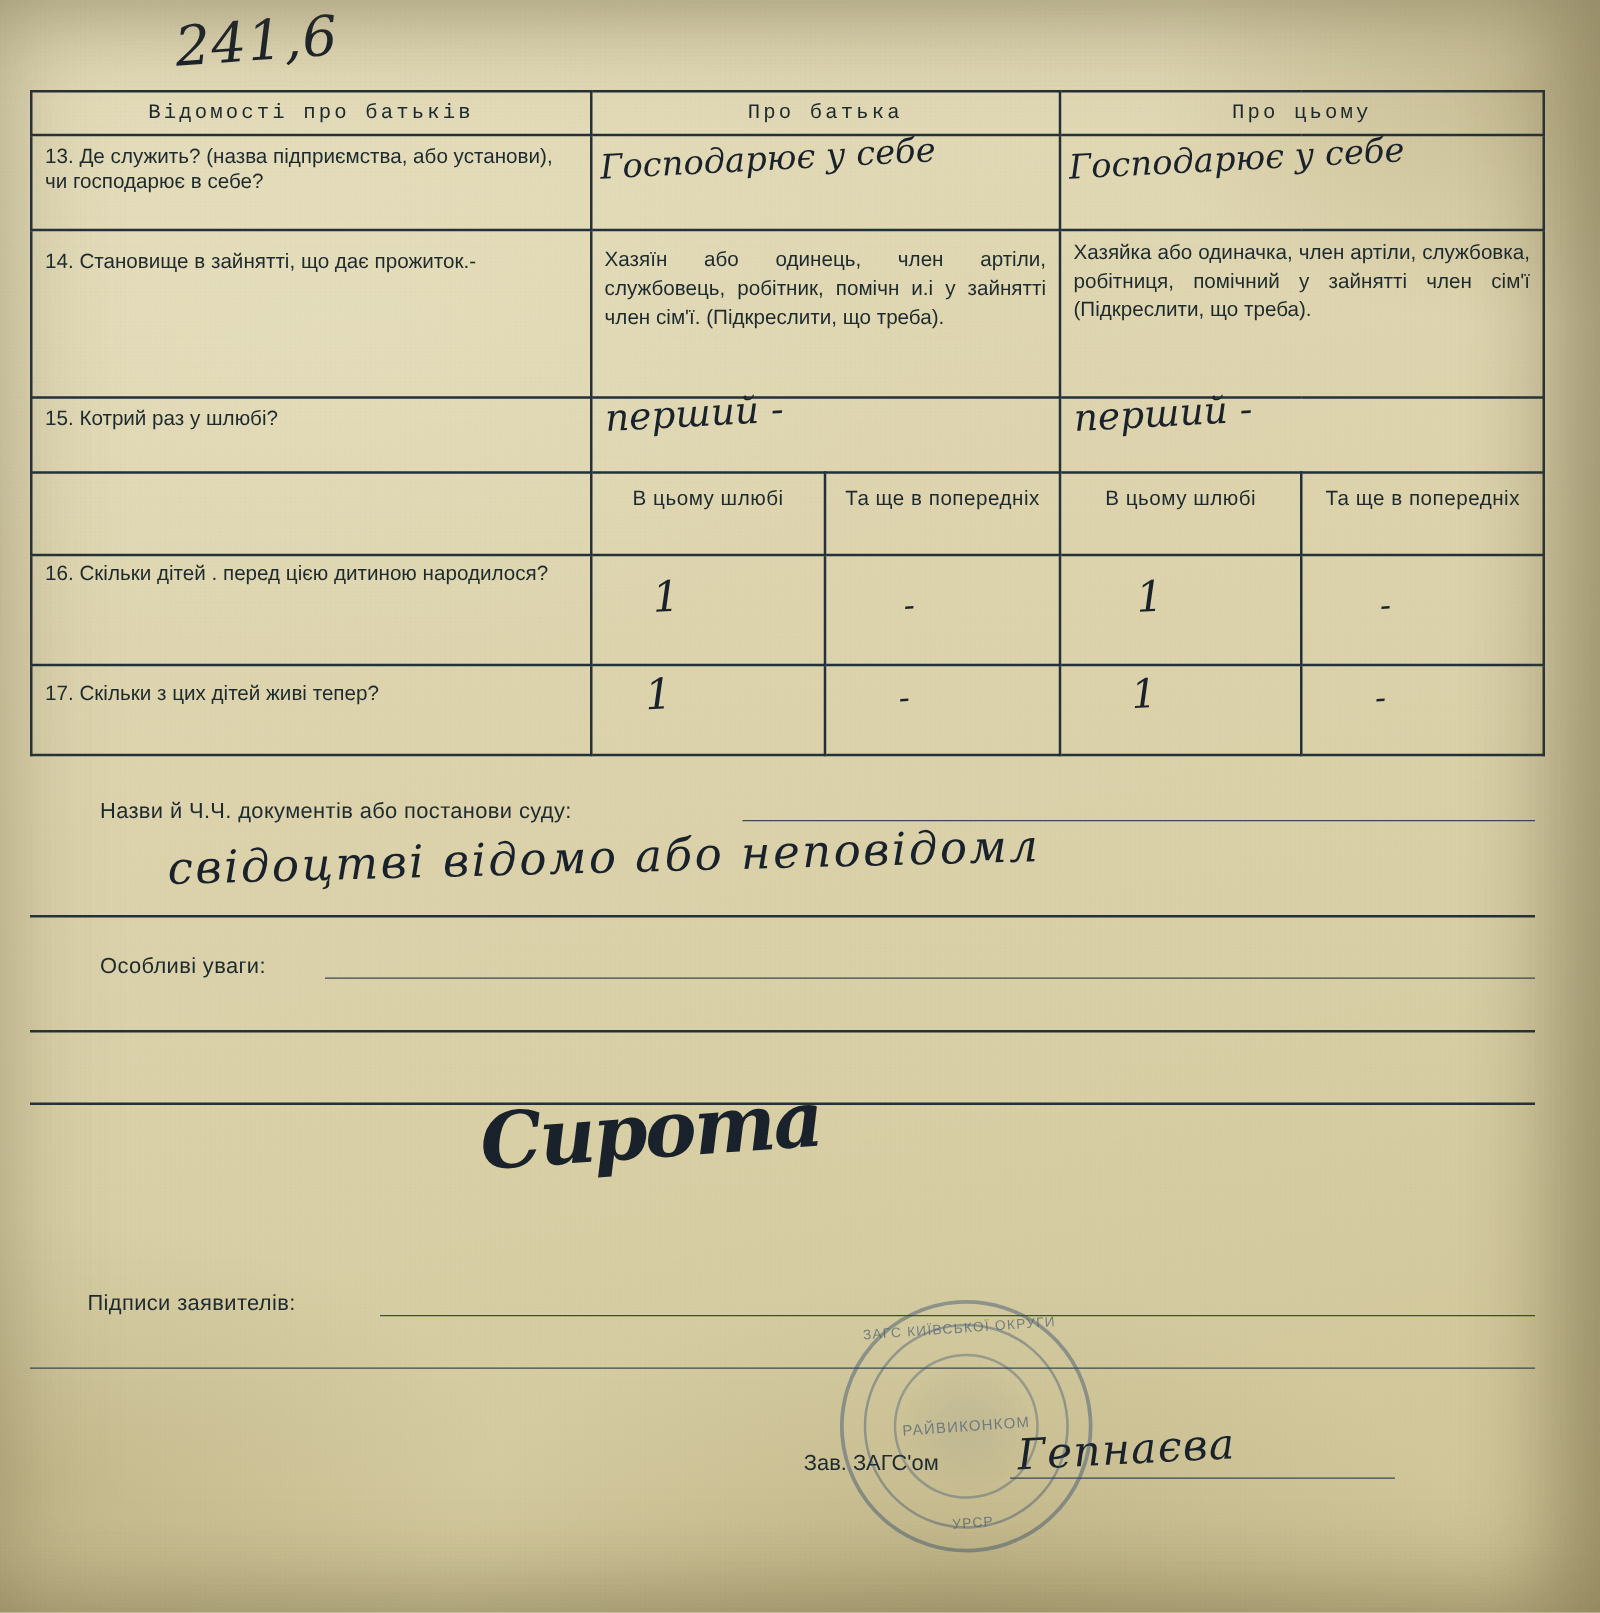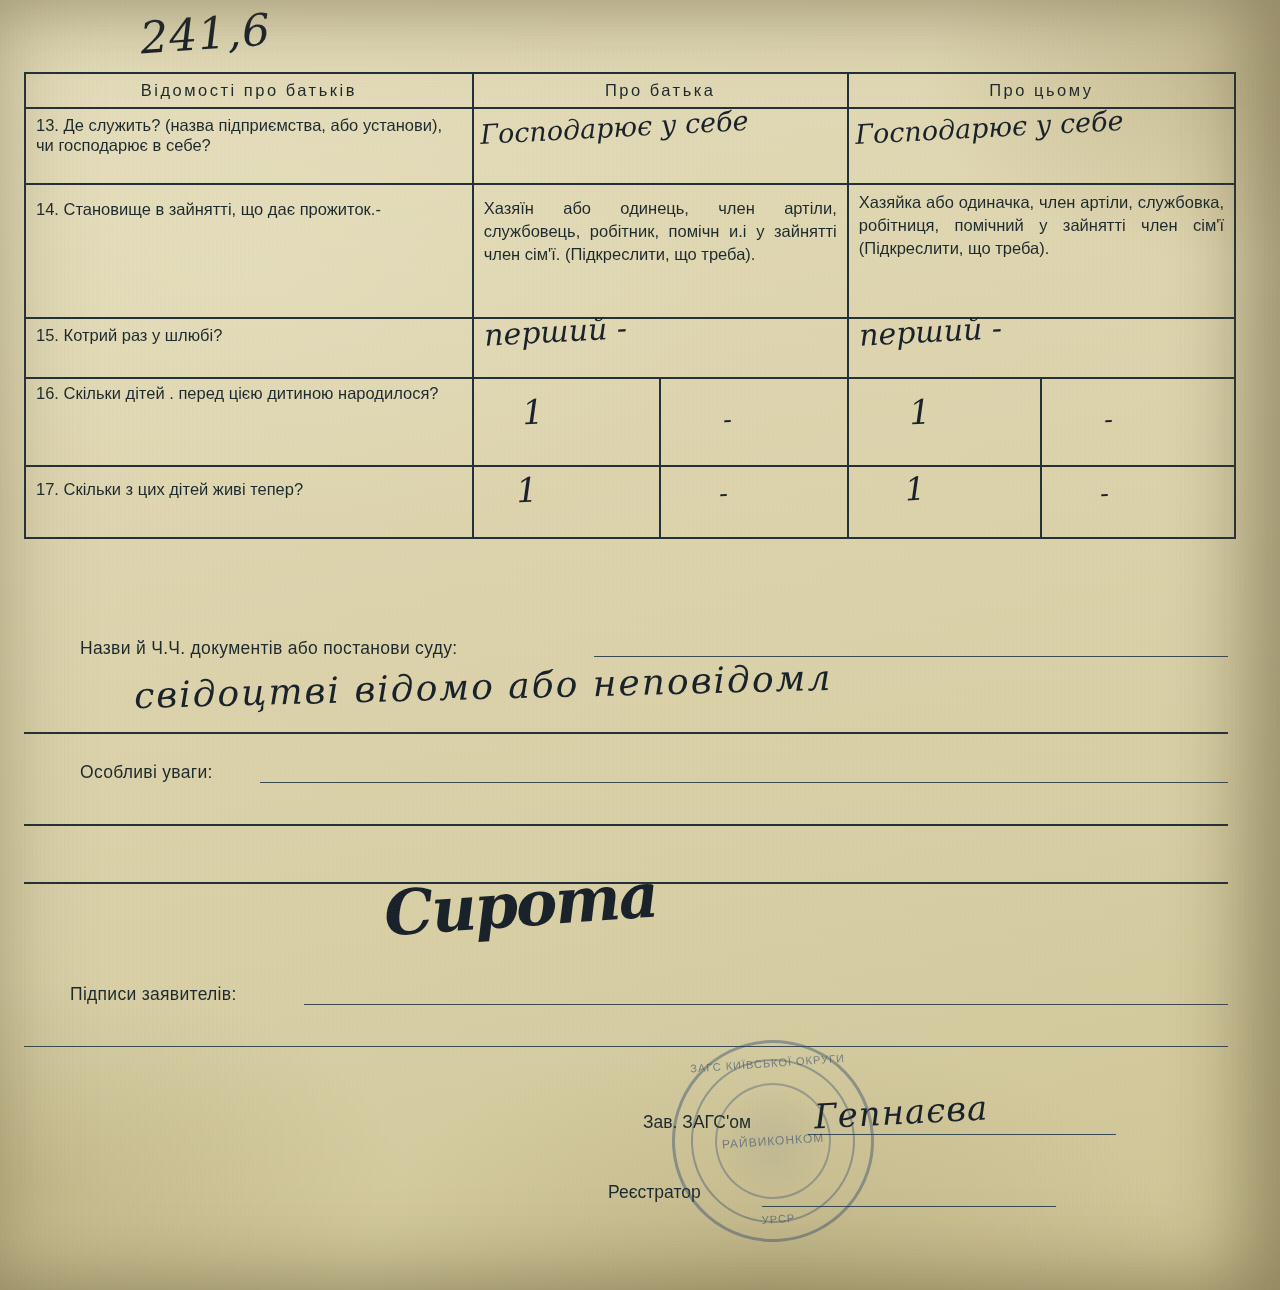--- a/index.html
+++ b/index.html
@@ -60,21 +60,21 @@
   }
   table.form td{
     border:2px solid #22313a;
     vertical-align:top;
     padding:6px 10px;
     font-size:16.5px;
     line-height:1.25;
     background:transparent;
   }
   .hdr{
-    text-align:center;letter-spacing:2.5px;font-size:16px;padding:10px 6px 12px;
+    text-align:center;letter-spacing:2.5px;font-size:16px;padding:10px 6px 12px;font-family:Liberation Mono, monospace;
   }
   .q{font-size:17px;line-height:1.45;}
   .justify{text-align:justify;}
   .small-hdr{font-size:14.5px;text-align:center;line-height:1.3;letter-spacing:.4px;}
 
   
   .lines{
     position:absolute;left:24px;top:630px;width:1212px;
   }
   .lbl{font-size:17.5px;letter-spacing:.3px;}
@@ -153,20 +153,27 @@
     <tr>
       <td class="q" style="height:46px">15. Котрий раз у шлюбі?</td>
       <td colspan="2" style="position:relative">
         <div class="hand" style="position:absolute;left:10px;top:-6px;font-size:30px;">перший -</div>
       </td>
       <td colspan="2" style="position:relative">
         <div class="hand" style="position:absolute;left:10px;top:-6px;font-size:30px;">перший -</div>
       </td>
     </tr>
 
+    <tr>
+      <td style="border-right:2px solid #22313a;"></td>
+      <td class="small-hdr" style="height:48px;padding-top:10px">В цьому шлюбі</td>
+      <td class="small-hdr" style="padding-top:10px">Та ще в попередніх</td>
+      <td class="small-hdr" style="padding-top:10px">В цьому шлюбі</td>
+      <td class="small-hdr" style="padding-top:10px">Та ще в попередніх</td>
+    </tr>
 
     <tr>
       <td class="q" style="height:76px;padding-top:4px">16. Скільки дітей . перед цією дитиною народилося?</td>
       <td style="position:relative">
         <div class="hand" style="position:absolute;left:48px;top:12px;font-size:34px;">1</div>
       </td>
       <td style="position:relative">
         <div class="hand" style="position:absolute;left:62px;top:24px;font-size:26px;">-</div>
       </td>
       <td style="position:relative">
@@ -216,37 +223,32 @@
 
   <div style="position:relative;height:84px;">
     <div style="position:absolute;left:0;right:8px;top:22px;border-bottom:2.5px solid #22313a;"></div>
     <div style="position:absolute;left:0;right:8px;top:80px;border-bottom:2.5px solid #22313a;"></div>
   </div>
 
   <div style="position:relative;height:92px;">
     <div class="hand" style="position:absolute;left:360px;top:-18px;font-size:62px;font-weight:bold;letter-spacing:-2px;transform:rotate(-4deg);">Сирота</div>
   </div>
 
-  <div style="position:relative;height:72px;">
+  <div style="position:relative;height:72px;margin-top:48px;">
     <div class="lbl" style="position:absolute;left:46px;top:6px;">Підписи заявителів:</div>
     <div style="position:absolute;left:280px;right:8px;top:26px;border-bottom:1.5px solid #3a4a52;"></div>
     <div style="position:absolute;left:0;right:8px;top:68px;border-bottom:1.5px solid #3a4a52;"></div>
   </div>
 
   <div style="position:relative;height:80px;">
     <div class="sig-row" style="position:absolute;left:592px;top:62px;margin-left:27px;">Зав. ЗАГС'ом</div>
     <div style="position:absolute;left:784px;right:120px;top:84px;border-bottom:1.5px solid #3a4a52;"></div>
     <div class="hand" style="position:absolute;left:790px;top:42px;font-size:34px;letter-spacing:1px;">Гепнаєва</div>
   </div>
 
-  <div style="position:relative;height:60px;">
-    <div class="sig-row" style="position:absolute;left:584px;top:52px;">Реєстратор</div>
-    <div style="position:absolute;left:738px;right:180px;top:76px;border-bottom:1.5px solid #3a4a52;"></div>
-    <div class="hand" style="position:absolute;left:736px;top:30px;font-size:40px;font-weight:bold;transform:rotate(-6deg);"></div>
-  </div>
 </div>
 
 <div class="stamp">
   <div class="stamp-text">
     <span class="st-top">ЗАГС КИЇВСЬКОЇ ОКРУГИ</span>
     <span class="st-mid">РАЙВИКОНКОМ</span>
     <span class="st-bot">УРСР</span>
   </div>
 </div>
 

